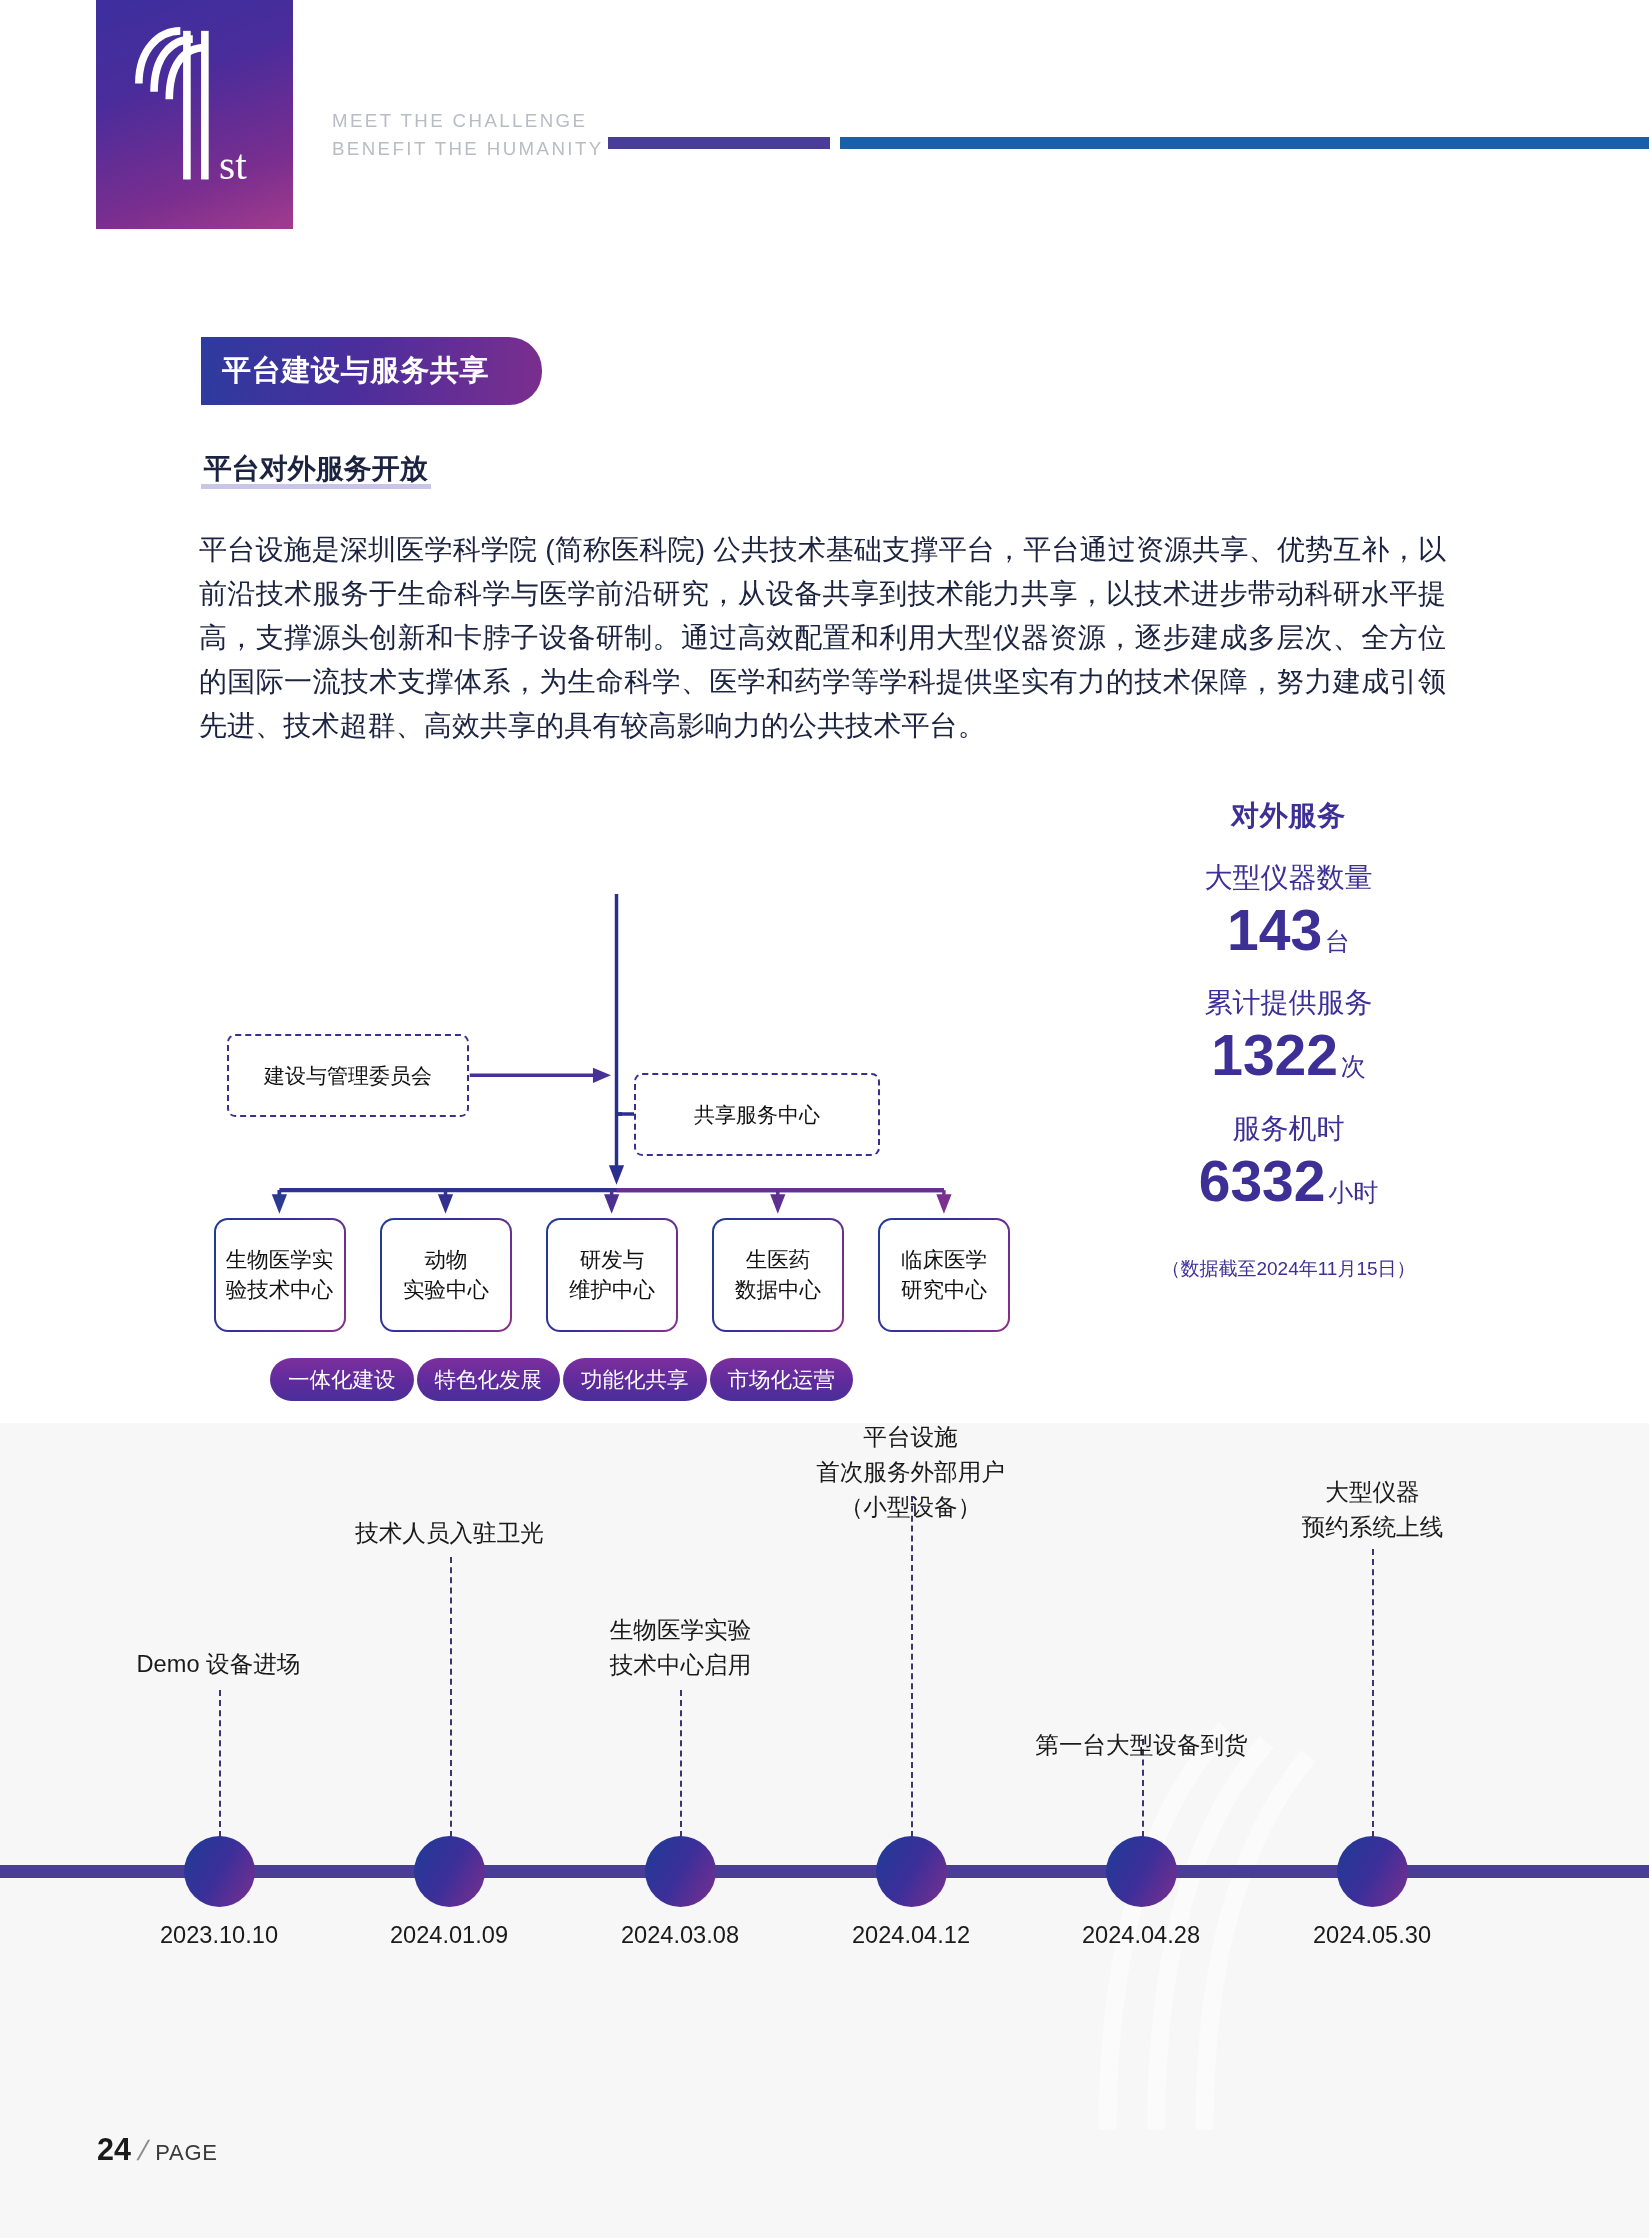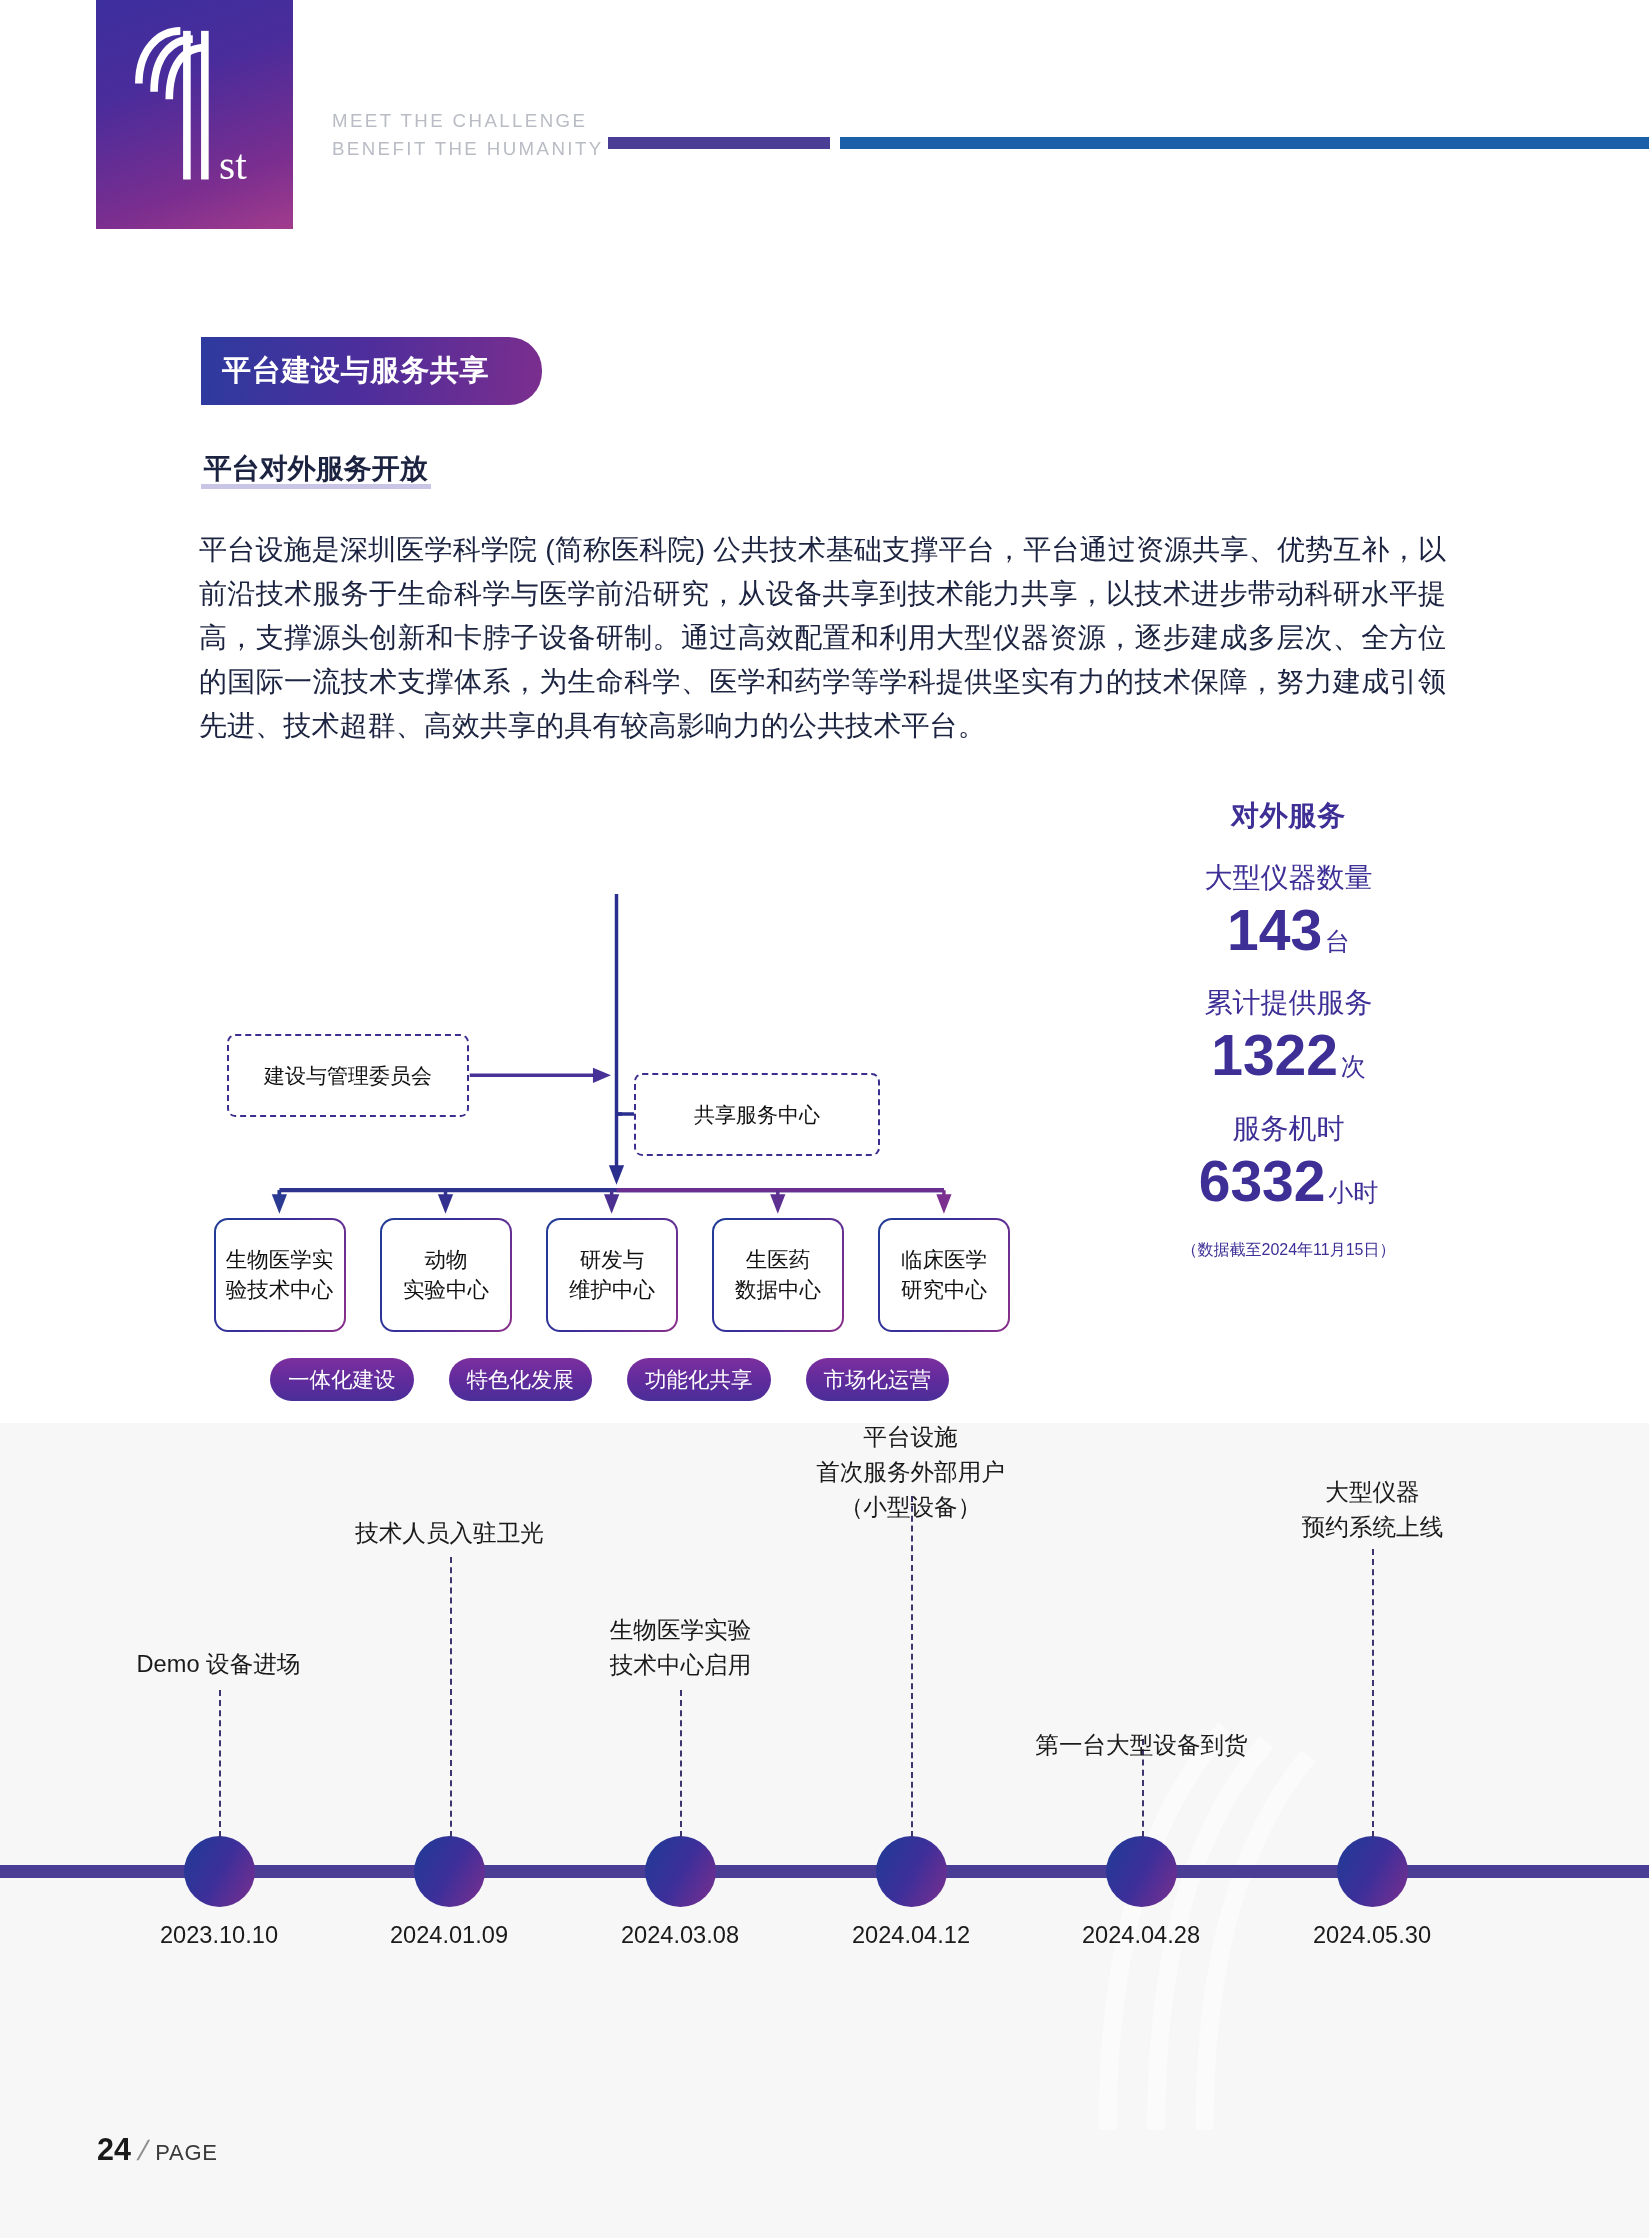--- a/index.html
+++ b/index.html
@@ -92,36 +92,36 @@
       linear-gradient(115deg,#1e3c96 0%,#3b2f9a 45%,#8b2f8a 100%) border-box;
     display:flex; flex-direction:column; align-items:center; justify-content:center;
     font-size:21.5px; color:#111; line-height:30.5px; text-align:center;
   }
   .leafbox.b0 { left:12.5px; }
   .leafbox.b1 { left:179px; }
   .leafbox.b2 { left:345px; }
   .leafbox.b3 { left:511px; }
   .leafbox.b4 { left:677px; }
 
-  .tags { position:absolute; left:69px; top:561px; display:flex; gap:35px; }
+  .tags { position:absolute; left:69px; top:561px; display:flex; gap:3px; }
   .tag {
     height:43px; padding:0 18px; border-radius:21.5px;
     background:linear-gradient(180deg,#7c2f9e 0%,#5f2b9c 55%,#4a2e99 100%);
     color:#fff; font-size:21.5px; display:flex; align-items:center; justify-content:center;
     white-space:nowrap;
   }
 
   
   .stats { position:absolute; left:1060px; top:797px; width:457px; text-align:center; }
   .stats-title { font-size:28px; font-weight:bold; color:#3d2f96; letter-spacing:0.7px; }
   .stat-block { margin-top:23.6px; }
   .stat-label { font-size:28px; color:#3d2f96; font-weight:500; }
   .stat-value { margin-top:4.2px; font-size:57px; font-weight:bold; color:#3d2f96; line-height:1.05; }
   .stat-value .unit { font-size:25px; font-weight:500; margin-left:2.8px; }
-  .stat-note { margin-top:28px; font-size:16px; color:#3d2f96; font-weight:500; }
+  .stat-note { margin-top:44px; font-size:19px; color:#3d2f96; font-weight:500; }
 
   
   .timeline-panel {
     position:absolute; left:0; top:1423px; width:1650px; height:815px;
     background:#f7f7f7;
   }
   .wm { position:absolute; opacity:.55; pointer-events:none; }
   .timeline-line {
     position:absolute; left:0; top:1865px; width:1650px; height:12.5px;
     background:#4a3d96;

